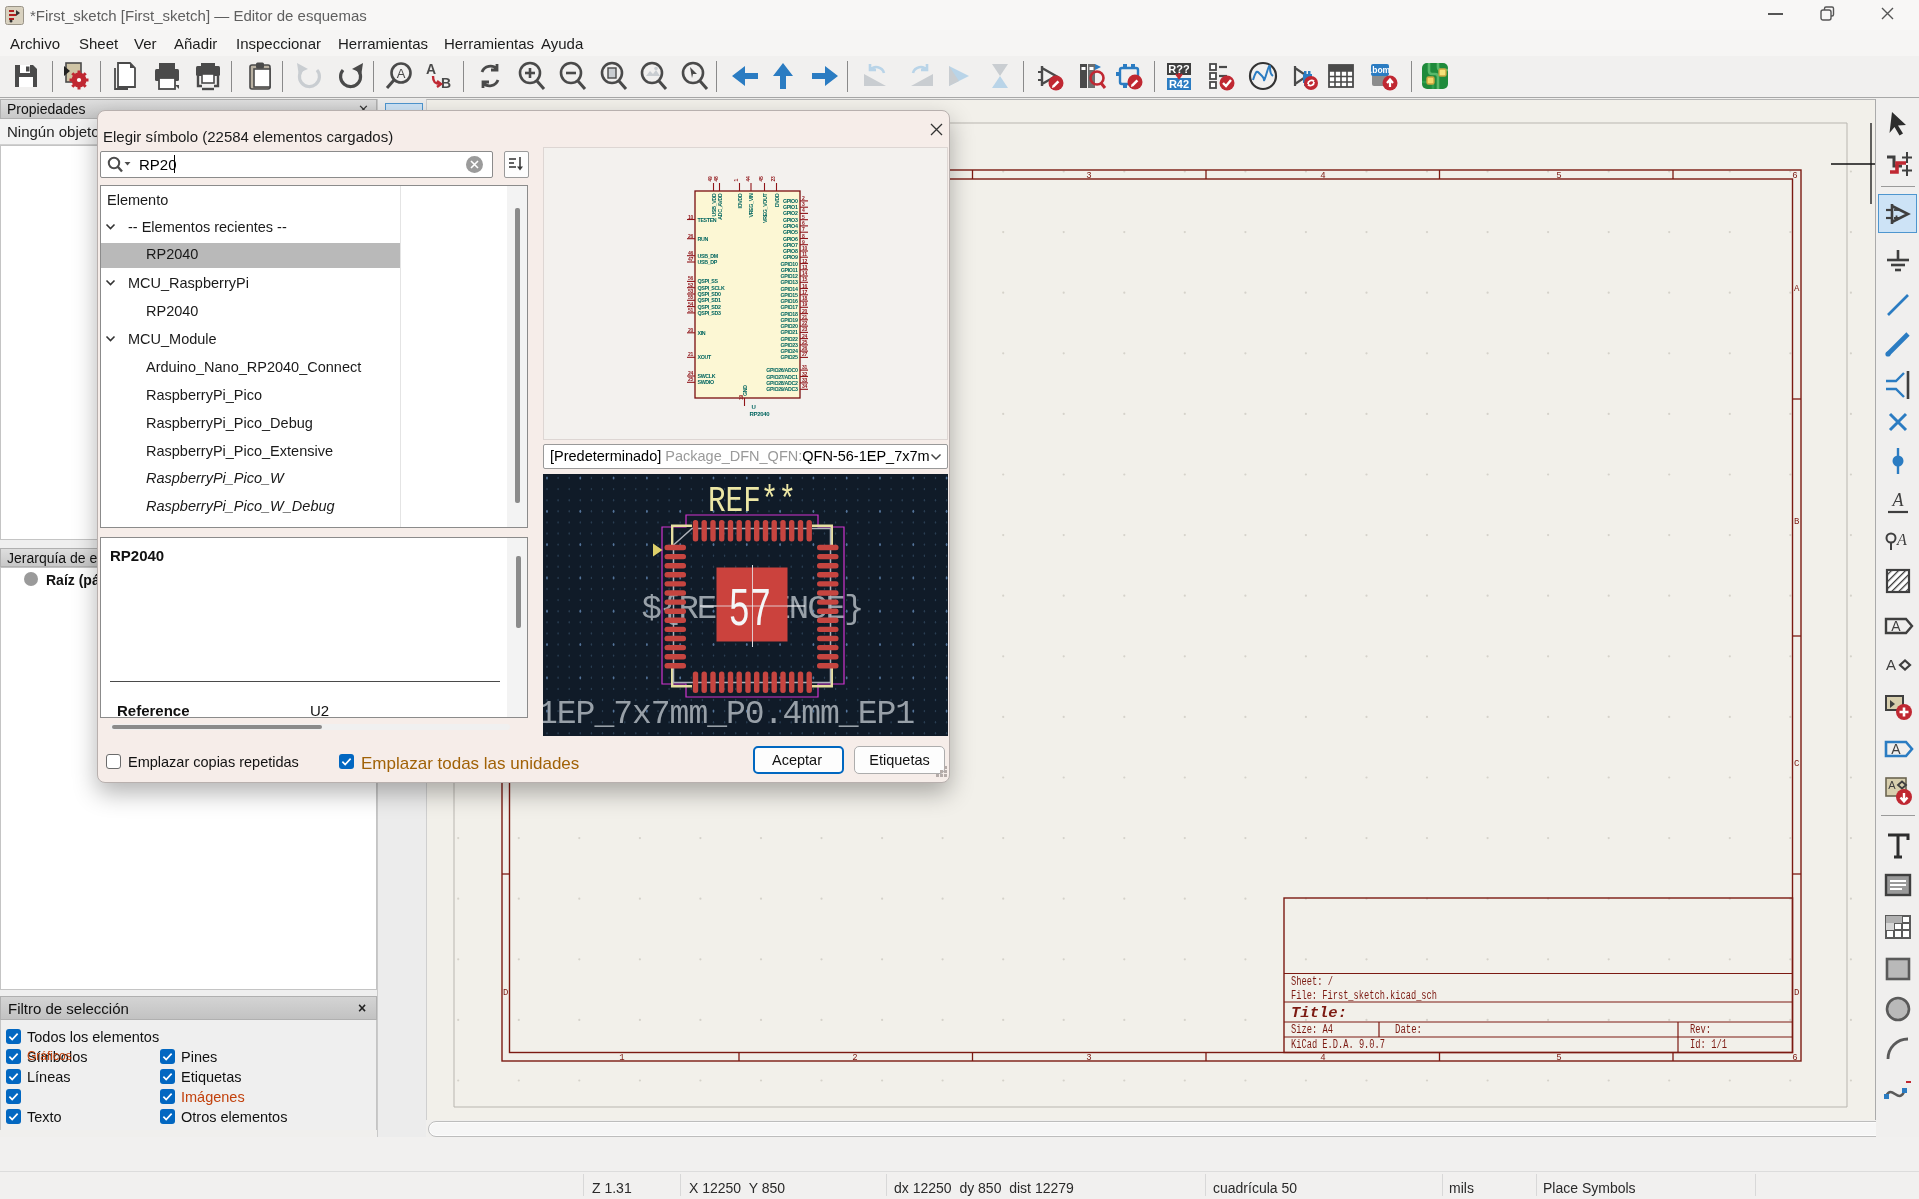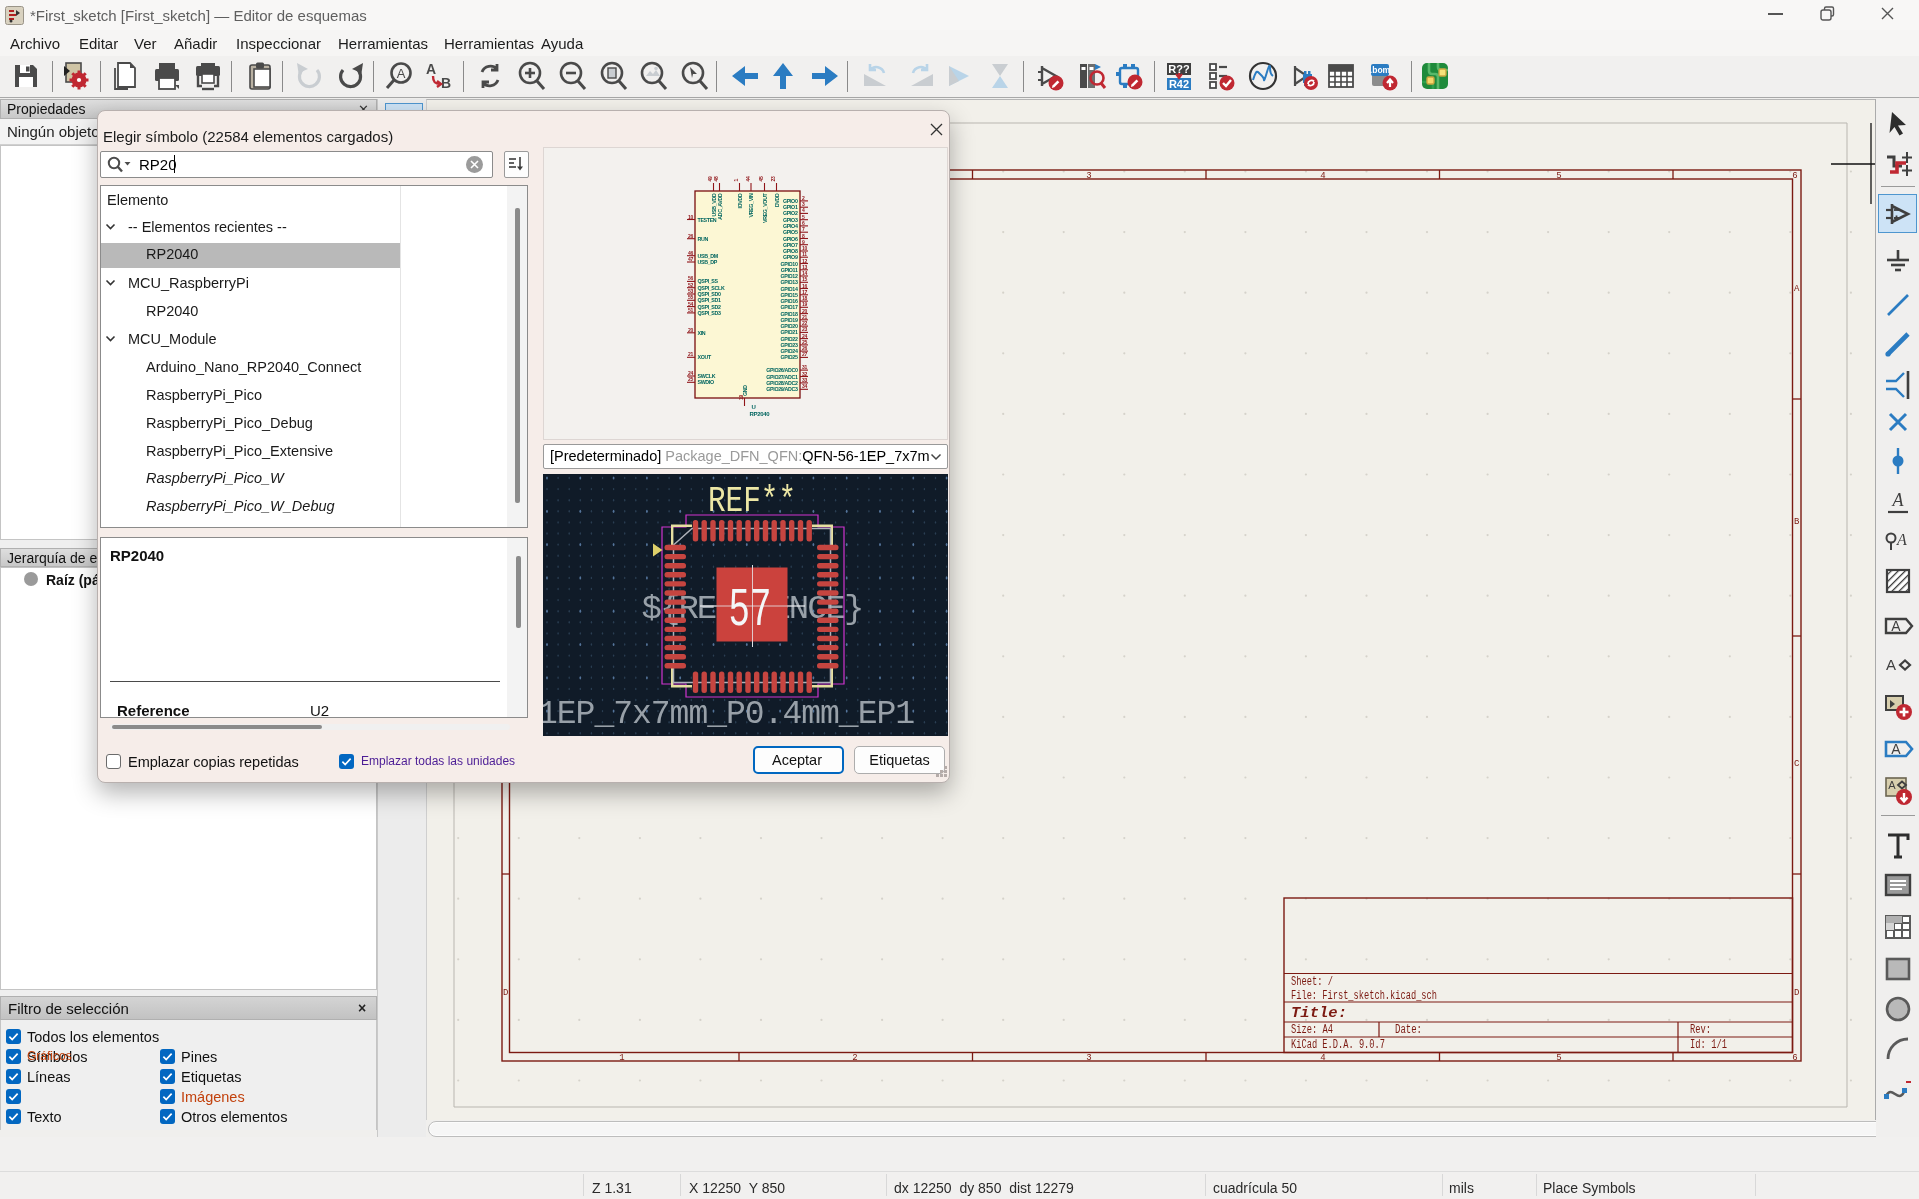--- a/index.html
+++ b/index.html
@@ -20,21 +20,21 @@
 <svg class="abs" style="left:1820px;top:6px" width="15" height="15" viewBox="0 0 15 15">
       <rect x="1" y="4" width="10" height="10" rx="2" fill="none" stroke="#555" stroke-width="1.4"></rect>
       <path d="M4.5 4 V2.5 a1.5 1.5 0 0 1 1.5 -1.5 h6 a1.5 1.5 0 0 1 1.5 1.5 v6 a1.5 1.5 0 0 1 -1.5 1.5 H11" fill="none" stroke="#555" stroke-width="1.4"></path>
     </svg>
 <svg class="abs" style="left:1880px;top:6px" width="15" height="15" viewBox="0 0 15 15">
       <path d="M2 2 L13 13 M13 2 L2 13" stroke="#555" stroke-width="1.4"></path>
     </svg>
 
 <div class="abs" style="left:0;top:30px;width:1919px;height:26px;background:#f6f5f4"></div>
 <div class="abs" style="left:10px;top:35px;font-size:15px;color:#1c1c1c">Archivo</div>
-<div class="abs" style="left:79px;top:35px;font-size:15px;color:#1c1c1c">Editar</div>
+<div class="abs" style="left:79px;top:35px;font-size:15px;color:#1c1c1c">Sheet</div>
 <div class="abs" style="left:134px;top:35px;font-size:15px;color:#1c1c1c">Ver</div>
 <div class="abs" style="left:174px;top:35px;font-size:15px;color:#1c1c1c">Añadir</div>
 <div class="abs" style="left:236px;top:35px;font-size:15px;color:#1c1c1c">Inspeccionar</div>
 <div class="abs" style="left:338px;top:35px;font-size:15px;color:#1c1c1c">Herramientas</div>
 <div class="abs" style="left:444px;top:35px;font-size:15px;color:#1c1c1c">Herramientas</div>
 <div class="abs" style="left:541px;top:35px;font-size:15px;color:#1c1c1c">Ayuda</div>
 
 <div class="abs" style="left:0;top:56px;width:1919px;height:42px;background:#f1f0ef;border-bottom:1px solid #a8a8a8"></div>
 <svg style="position:absolute;left:10px;top:60px" width="32" height="32" viewBox="0 0 32 32">
       <path d="M5 5 h18 l4 4 v18 h-22 z" fill="#4a4a4a"></path>
@@ -2096,21 +2096,21 @@
       <line x1="700" y1="606" x2="805" y2="606" stroke="#e8ebef" stroke-width="0.8"></line>
       <text x="750" y="625" font-size="54" fill="#f4f6f8" text-anchor="middle" font-family="Liberation Mono, monospace" textLength="43" lengthAdjust="spacingAndGlyphs">57</text>
       <path d="M653,543.5 L662.5,550 L653,556.5 Z" fill="#ded06a"></path>
     </svg>
 
 <div style="position:absolute;left:106px;top:754px;width:15px;height:15px;background:#fff;border:1.4px solid #6b6b6b;border-radius:3px;box-sizing:border-box"></div>
     <div class="abs" style="left:128px;top:754px;font-size:14.5px;color:#111">Emplazar copias repetidas</div>
 <div style="position:absolute;left:339px;top:754px;width:15px;height:15px;background:#0267c1;border-radius:3px"><svg width="15" height="15" viewBox="0 0 16 16">
         <path d="M3.6 8.2 L6.6 11.2 L12.4 5" fill="none" stroke="#fff" stroke-width="1.8"></path>
       </svg></div>
-    <div class="abs" style="left:361px;top:754px;font-size:12px;color:#4c1d95">Emplazar todas las unidades</div>
+    <div class="abs" style="left:361px;top:754px;font-size:17px;color:#a16207">Emplazar todas las unidades</div>
 <div class="abs" style="left:753px;top:746px;width:91px;height:28px;background:#fdfdfd;border:2px solid #0067c0;border-radius:5px"></div>
 <div class="abs" style="left:753px;top:752px;width:88px;text-align:center;font-size:14.5px;color:#111">Aceptar</div>
 <div class="abs" style="left:854px;top:746px;width:91px;height:28px;background:#fdfdfd;border:1px solid #adadad;border-radius:5px"></div>
 <div class="abs" style="left:854px;top:752px;width:91px;text-align:center;font-size:14.5px;color:#111">Etiquetas</div>
 <svg class="abs" style="left:934px;top:764px" width="15" height="15" viewBox="0 0 15 15">
       <g fill="#b5aca9">
         <rect x="10" y="2" width="3" height="3"></rect>
         <rect x="6" y="6" width="3" height="3"></rect>
         <rect x="10" y="6" width="3" height="3"></rect>
         <rect x="2" y="10" width="3" height="3"></rect>

